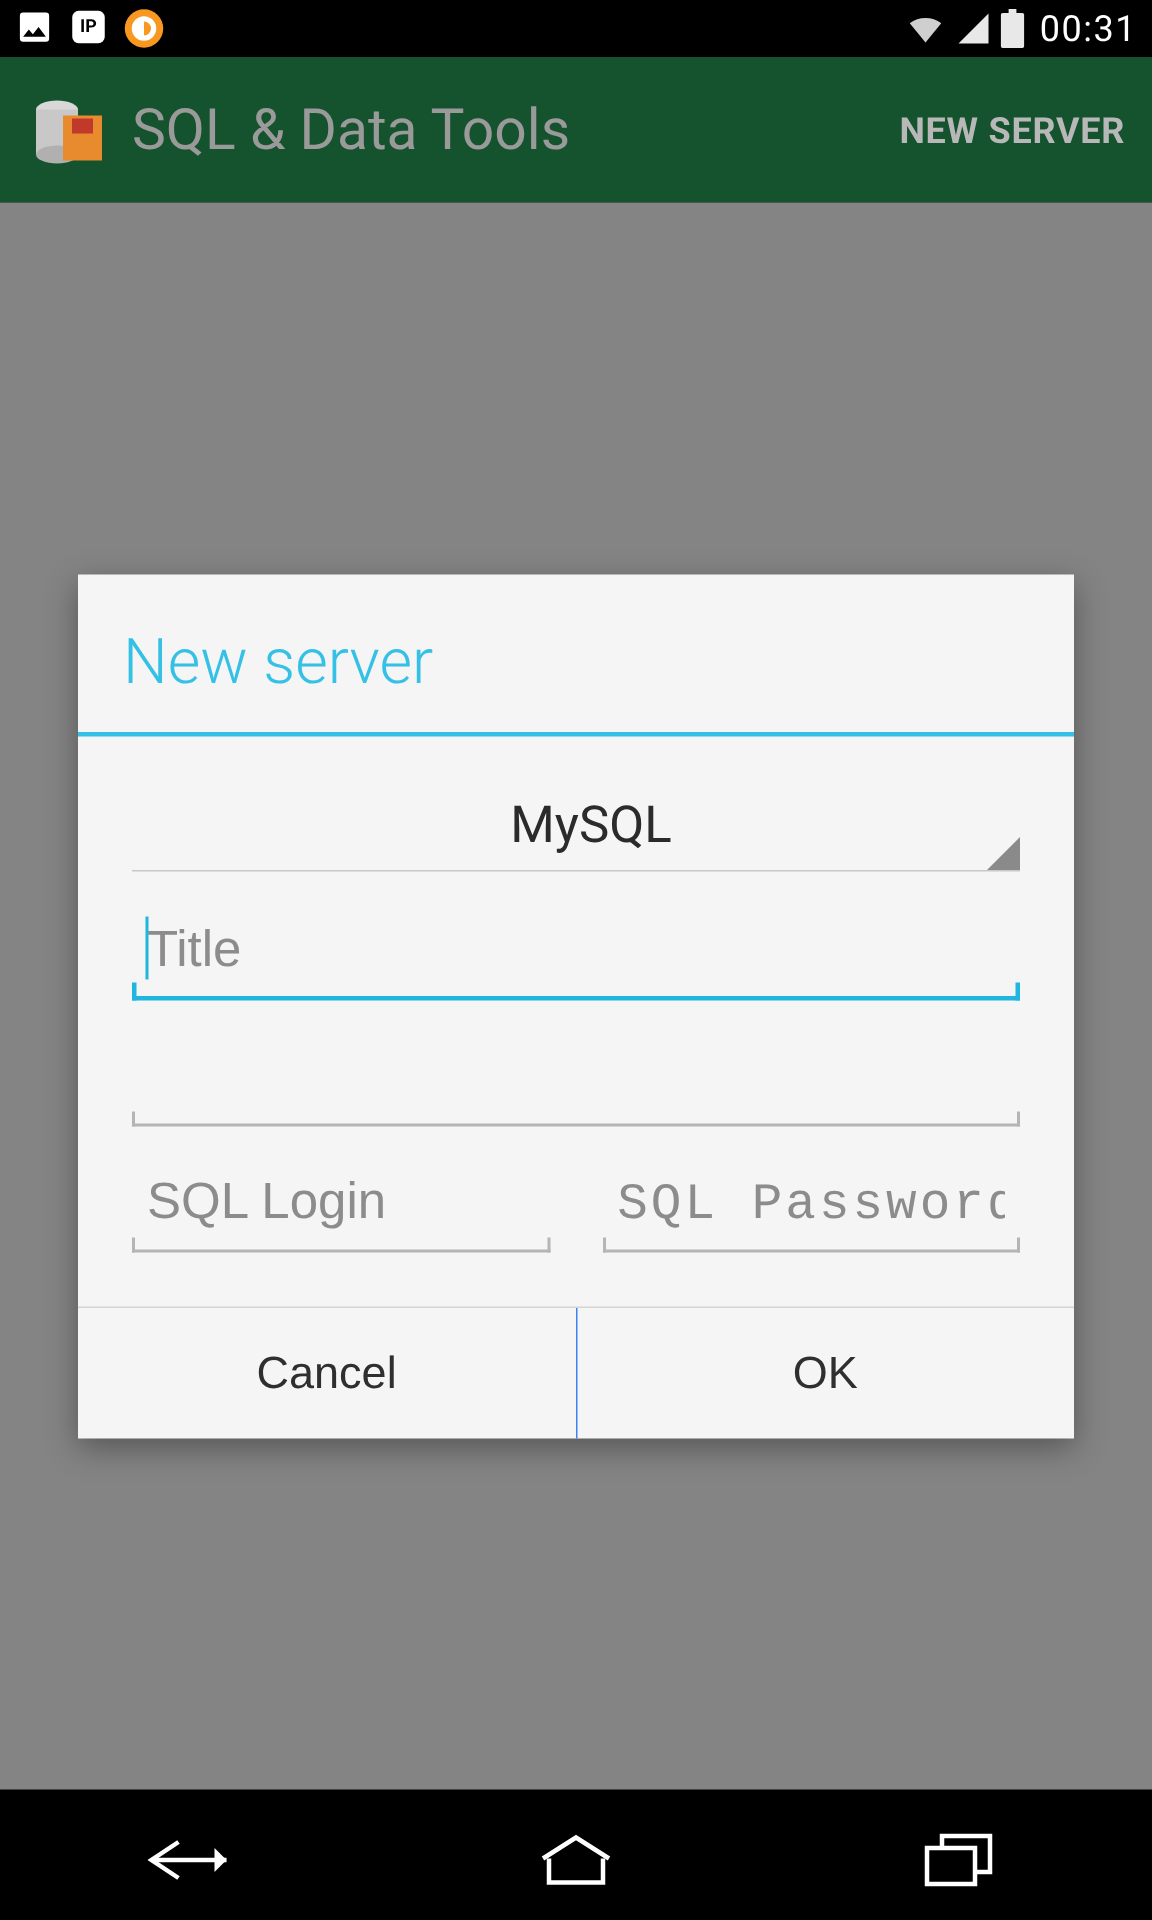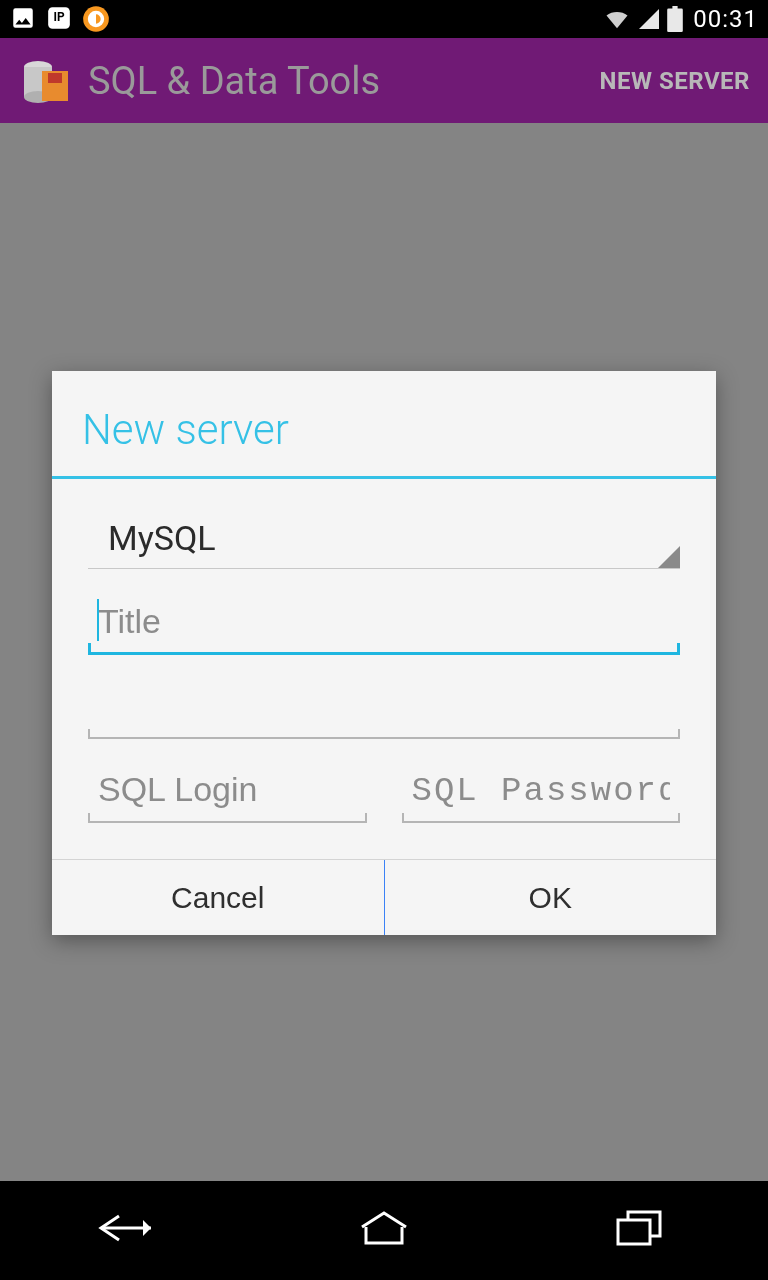--- a/index.html
+++ b/index.html
@@ -16,22 +16,22 @@
       color: #fff;
       font-size: 24px;
     }
     .status-left { display: flex; align-items: flex-start; gap: 10px; }
     .status-right { margin-left: auto; display: flex; align-items: center; gap: 6px; justify-content: space-between; }
     .status-icon { display: inline-flex; align-items: center; justify-content: center; }
     .clock { font-size: 24px; letter-spacing: 1px; margin-left: 4px; }
 
     
     .app-bar {
-      height: 85px;
-      background: #701a75;
+      height: 97px;
+      background: #14532d;
       display: flex;
       align-items: center;
       padding: 0 18px;
     }
     .app-icon { width: 56px; height: 56px; margin-right: 14px; position: relative; }
     .app-title { color: #9a9a9a; font-size: 38px; font-weight: 400; }
     .app-action { margin-left: auto; color: #b8b8b8; font-size: 24px; font-weight: 700; letter-spacing: 0.5px; }
 
     
     .content {
@@ -79,20 +79,21 @@
     .spinner {
       position: relative;
       height: 62px;
       display: flex;
       align-items: center;
       padding-left: 20px;
       border-bottom: 1px solid #c8c8c8;
       font-size: 34px;
       color: #2b2b2b;
       margin-bottom: 18px;
+      justify-content: center;
     }
     .spinner-triangle {
       position: absolute;
       right: 0;
       bottom: 0;
       width: 0; height: 0;
       border-left: 22px solid transparent;
       border-bottom: 22px solid #8a8a8a;
     }
 
@@ -142,27 +143,27 @@
       height: 42px;
       background: #1fb6e0;
     }
 
     .two-col {
       display: flex;
       gap: 35px;
       margin-bottom: 16px;
     }
     .two-col .field { flex: 1; margin-bottom: 0; }
-    .mono input { font-family: Liberation Serif, serif; letter-spacing: 2px; }
+    .mono input { font-family: Liberation Sans, sans-serif; letter-spacing: 2px; }
     .mono input::placeholder { font-family: "Courier New", monospace; letter-spacing: 2px; }
 
     .dialog-buttons {
       display: flex;
       border-top: 1px solid #d4d4d4;
-      height: 76px;
+      height: 88px;
     }
     .dialog-button {
       flex: 1;
       display: flex;
       align-items: center;
       justify-content: center;
       font-size: 30px;
       color: #2f2f2f;
       background: transparent;
       border: none;

